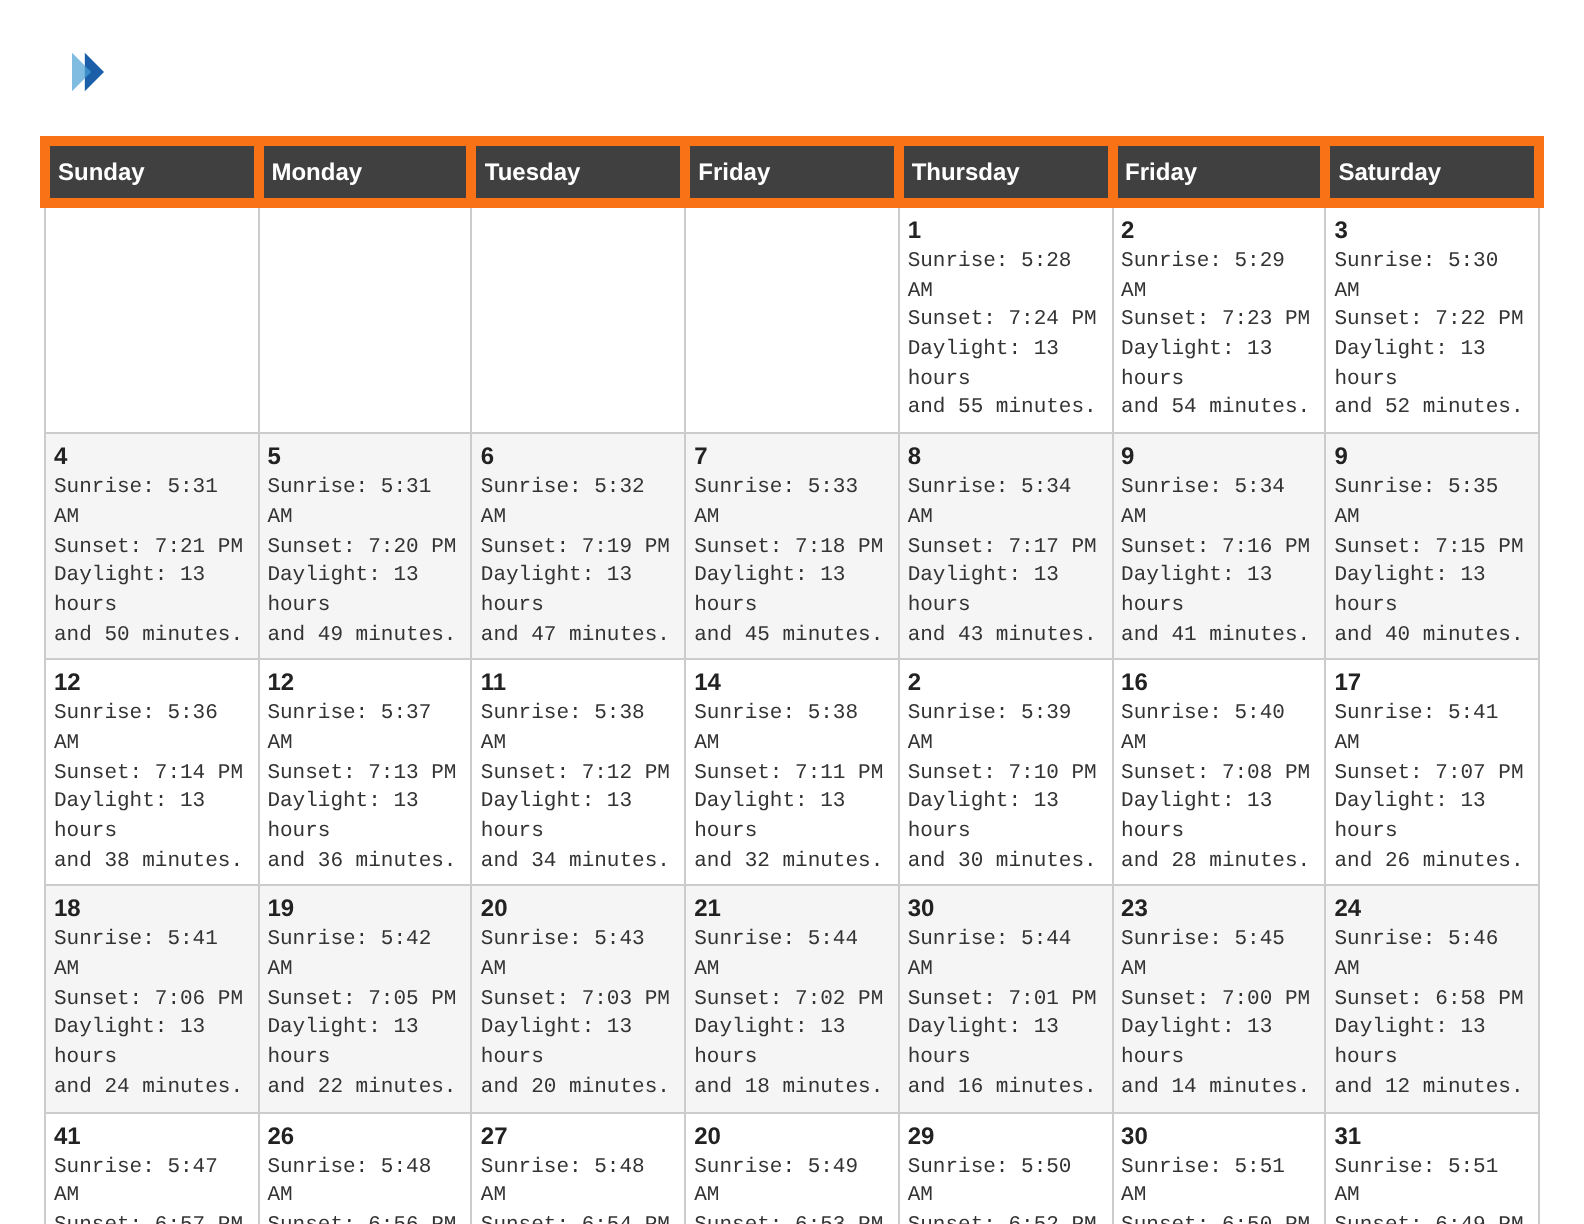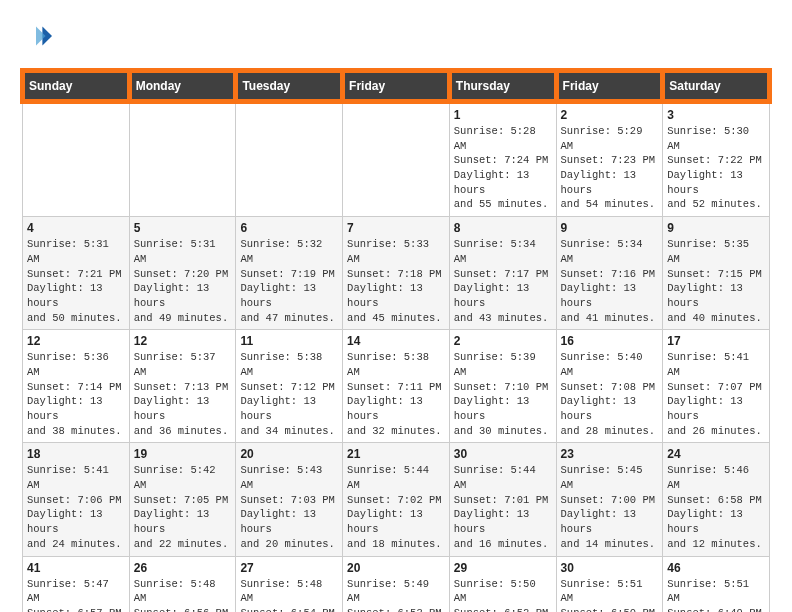--- a/index.html
+++ b/index.html
@@ -247,18 +247,18 @@
         </td>
         <td>
           <div class="day-num">29</div>
           <div class="day-info">Sunrise: 5:50 AM<br>Sunset: 6:52 PM<br>Daylight: 13 hours<br>and 1 minute.</div>
         </td>
         <td>
           <div class="day-num">30</div>
           <div class="day-info">Sunrise: 5:51 AM<br>Sunset: 6:50 PM<br>Daylight: 12 hours<br>and 59 minutes.</div>
         </td>
         <td>
-          <div class="day-num">46</div>
+          <div class="day-num">31</div>
           <div class="day-info">Sunrise: 5:51 AM<br>Sunset: 6:49 PM<br>Daylight: 12 hours<br>and 57 minutes.</div>
         </td>
       </tr>
     </tbody>
 </table>
 
 </body></html>

